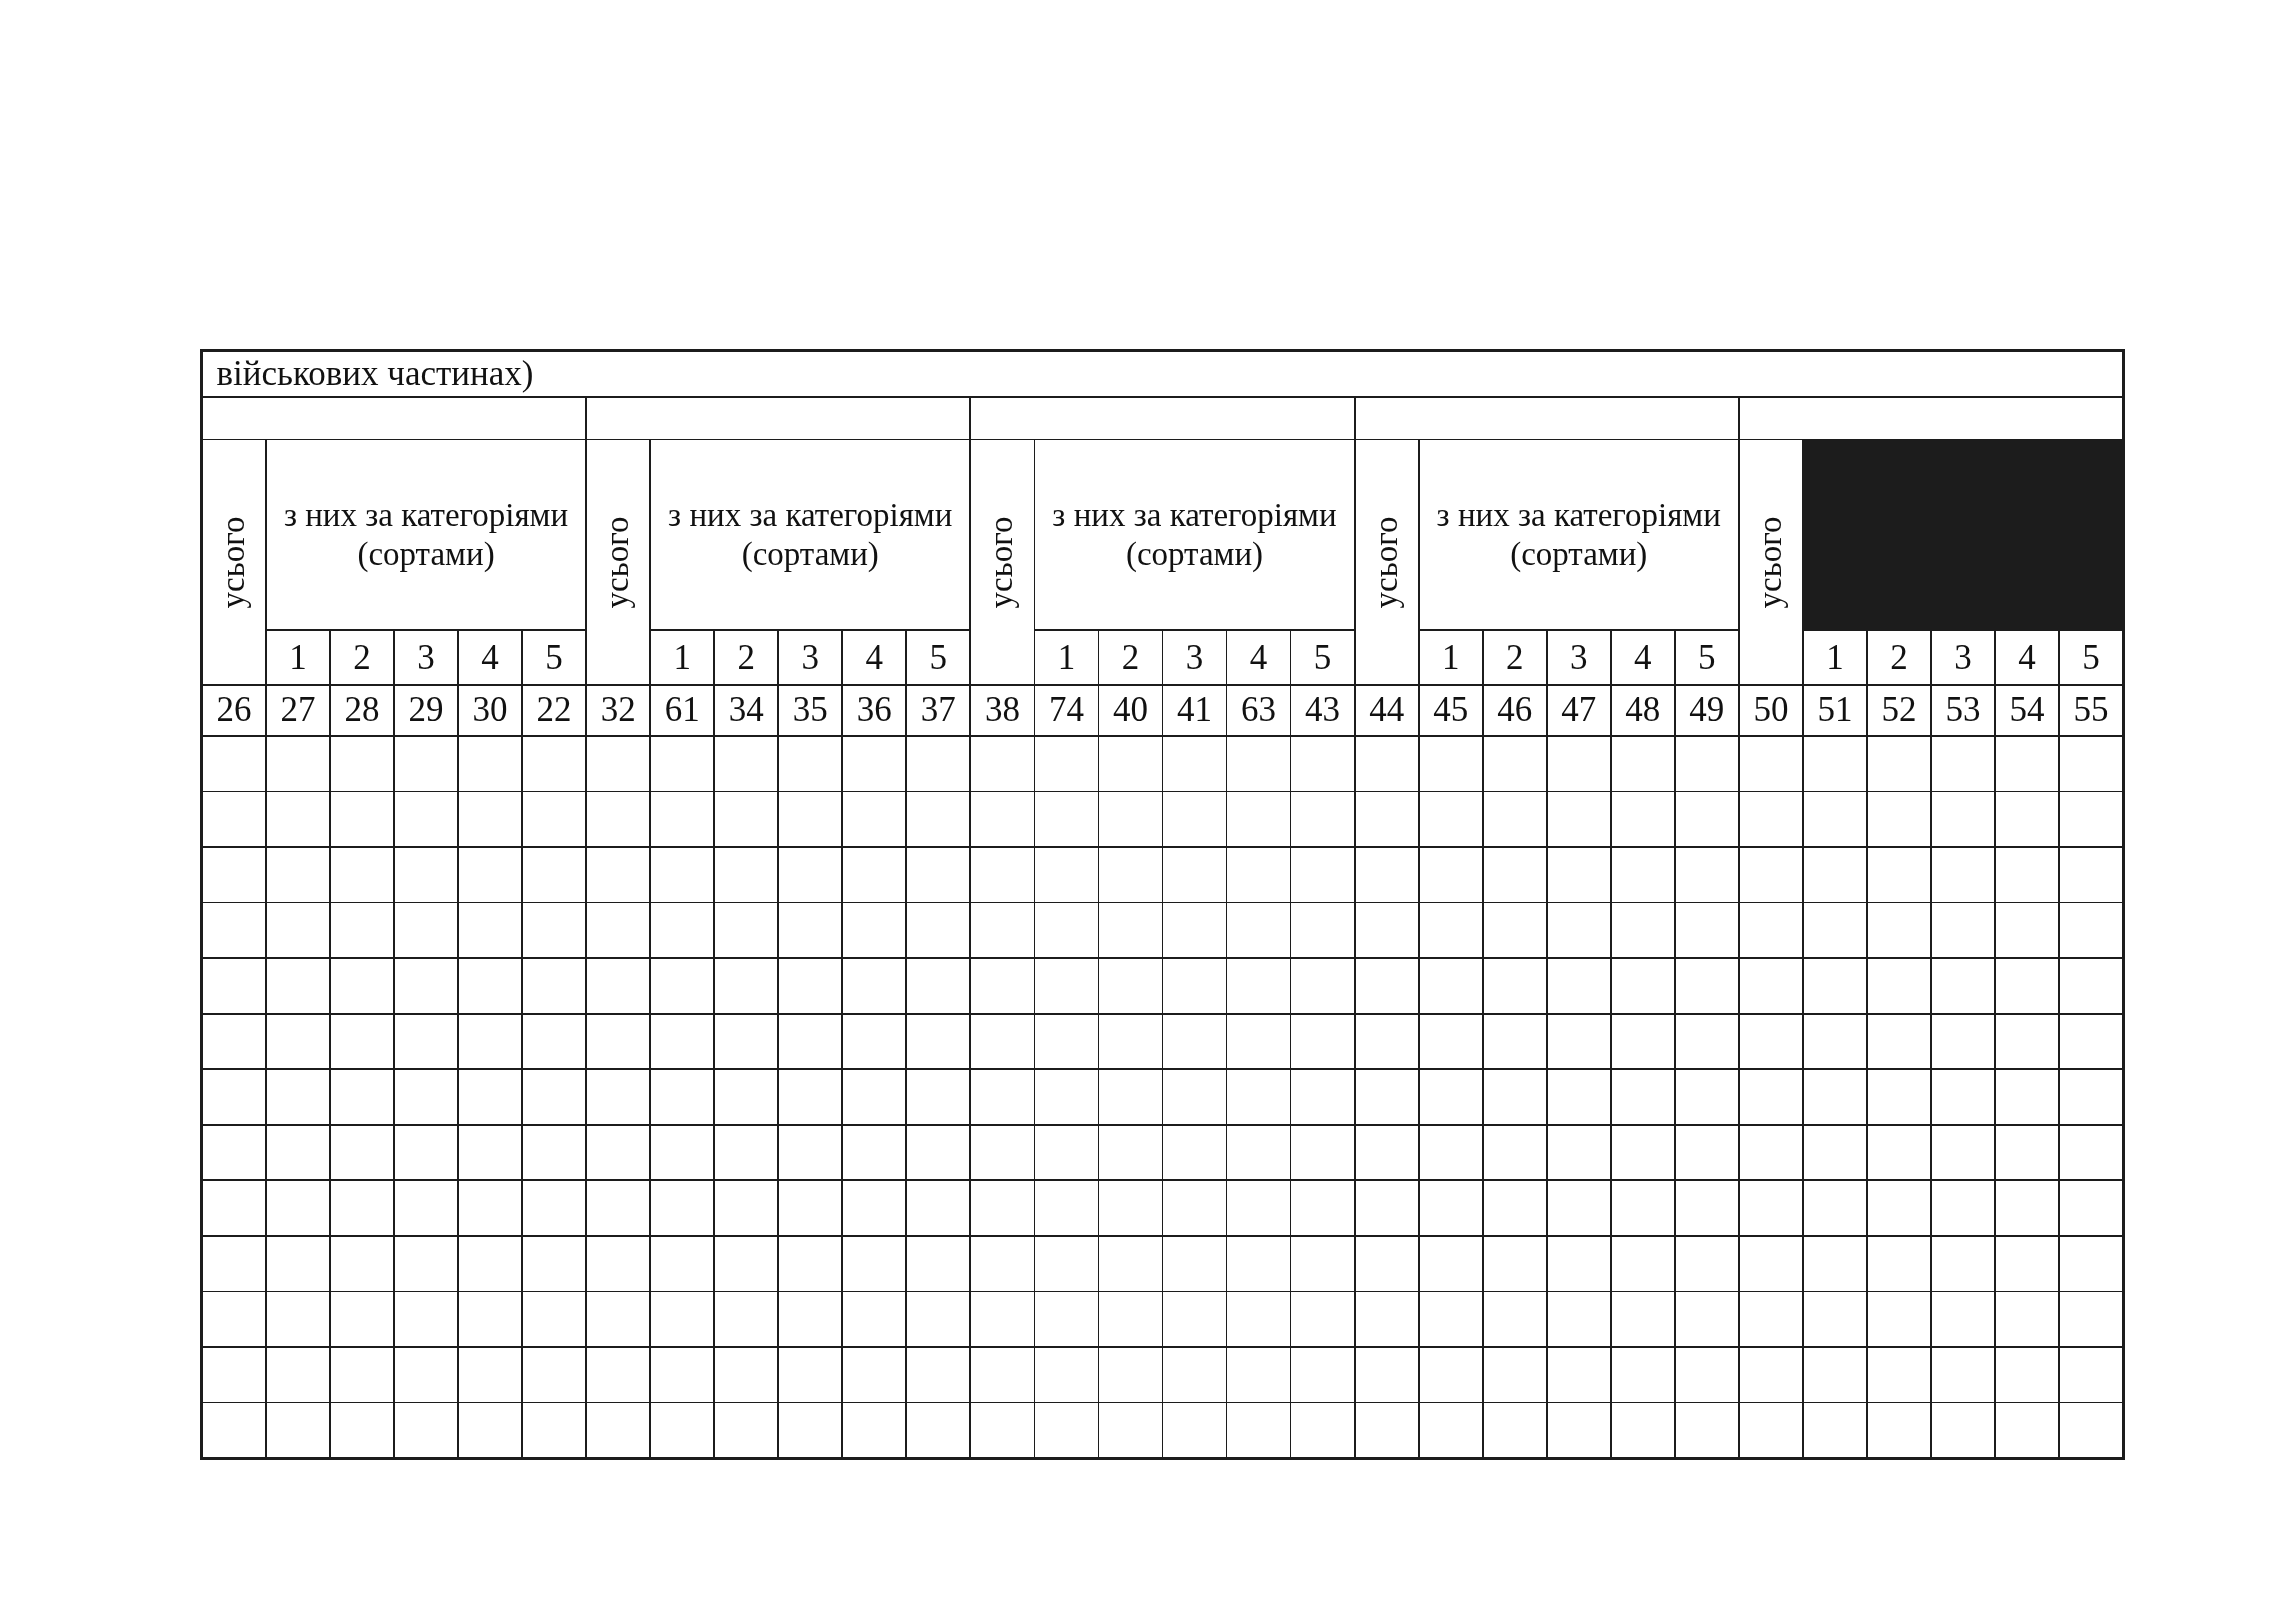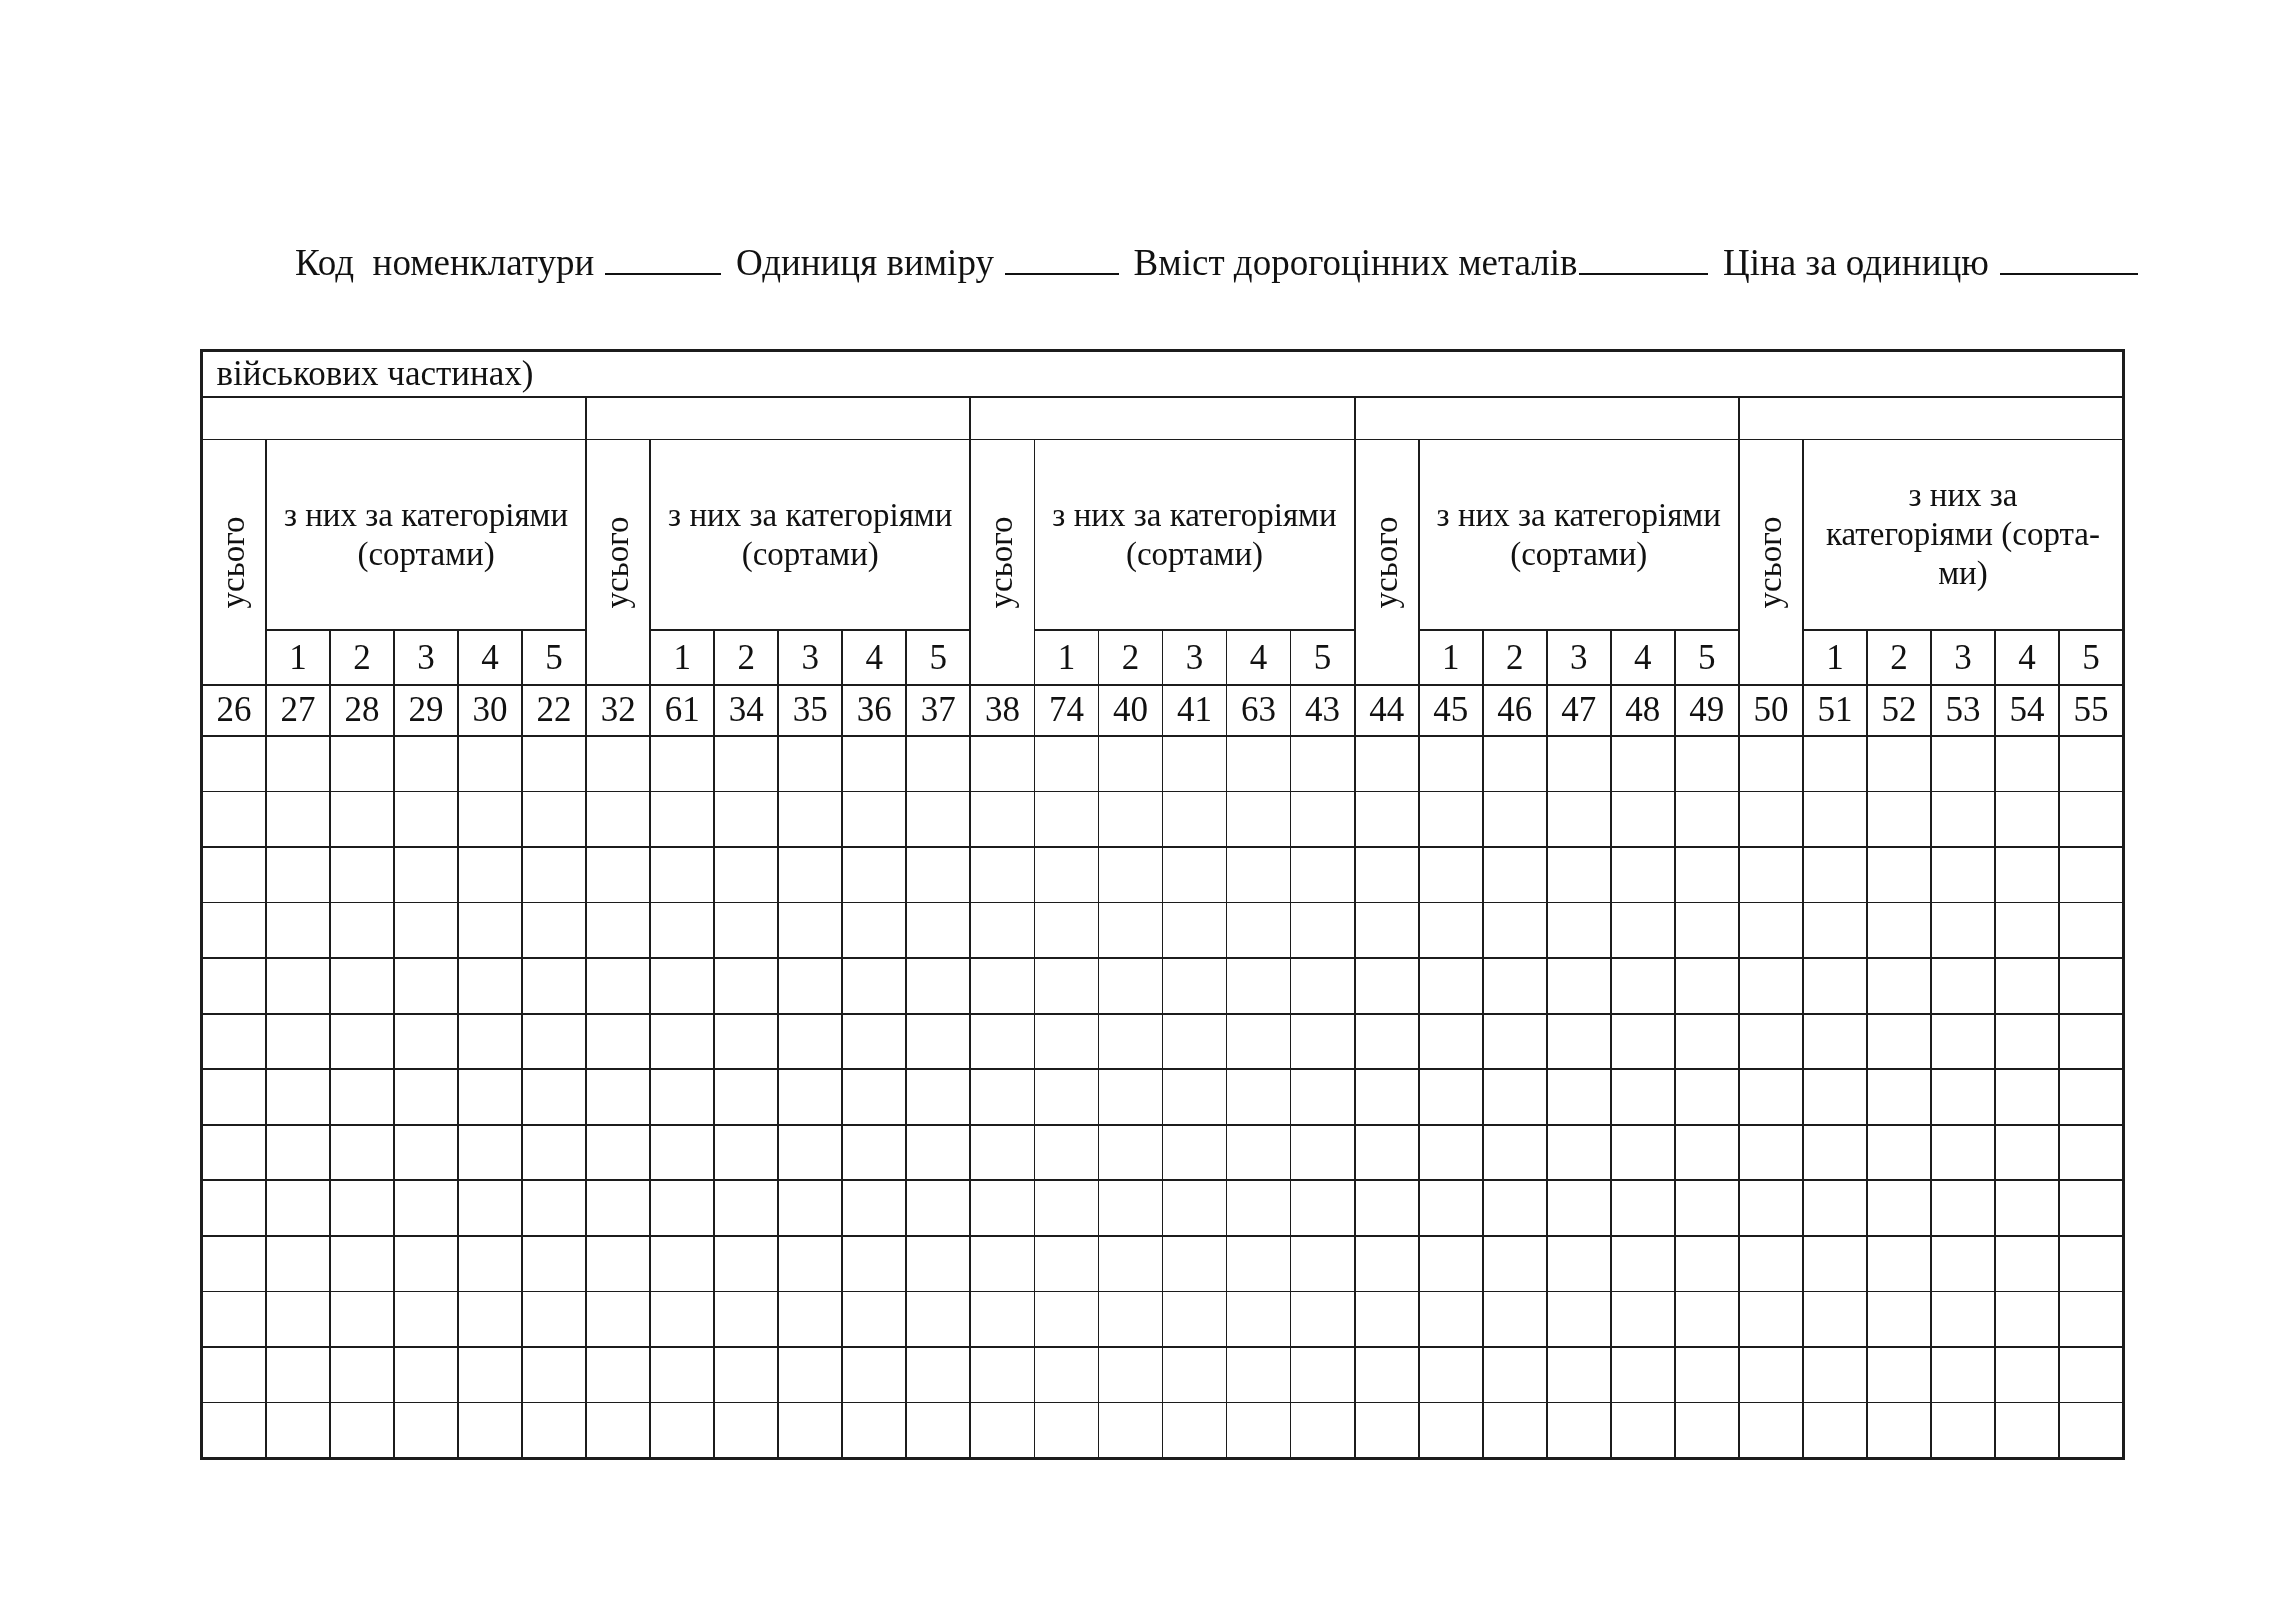--- a/index.html
+++ b/index.html
@@ -75,23 +75,20 @@
     font-size: 33px;
   }
   .idx-cell  { font-size: 35px; }
   .num-cell  { font-size: 35px; }
 </style>
 </head>
 <body>
 
 <div class="page">
 
-  <div class="header-line">
-    <span class="hl-label">Код  номенклатури</span><span class="blank b1"></span><span class="hl-label">Одиниця виміру</span><span class="blank b2"></span><span class="hl-label">Вміст дорогоцінних металів</span><span class="blank b3"></span><span class="hl-label">Ціна за одиницю</span><span class="blank b4"></span>
-  </div>
 
   <div class="grid-table">
       <div class="cell caption-cell" style="grid-area: 1 / 1 / span 1 / span 30;">військових частинах)</div>
       <div class="cell group-empty" style="grid-area: 2 / 1 / span 1 / span 6;"></div>
       <div class="cell total-cell" style="grid-area: 3 / 1 / span 2 / span 1;">
         <span class="vtext">усього</span>
       </div>
       <div class="cell cat-header" style="grid-area: 3 / 2 / span 1 / span 5;">
         <span>з них за категоріями</span>
         <span>(сортами)</span>
@@ -160,25 +157,20 @@
       <div class="cell idx-cell" style="grid-area: 4 / 24 / span 1 / span 1;">5</div>
       <div class="cell num-cell" style="grid-area: 5 / 19 / span 1 / span 1;">44</div>
       <div class="cell num-cell" style="grid-area: 5 / 20 / span 1 / span 1;">45</div>
       <div class="cell num-cell" style="grid-area: 5 / 21 / span 1 / span 1;">46</div>
       <div class="cell num-cell" style="grid-area: 5 / 22 / span 1 / span 1;">47</div>
       <div class="cell num-cell" style="grid-area: 5 / 23 / span 1 / span 1;">48</div>
       <div class="cell num-cell" style="grid-area: 5 / 24 / span 1 / span 1;">49</div>
       <div class="cell group-empty" style="grid-area: 2 / 25 / span 1 / span 6;"></div>
       <div class="cell total-cell" style="grid-area: 3 / 25 / span 2 / span 1;">
         <span class="vtext">усього</span>
-      </div>
-      <div class="cell cat-header" style="grid-area: 3 / 26 / span 1 / span 5;">
-        <span>з них за</span>
-        <span>категоріями (сорта-</span>
-        <span>ми)</span>
       </div>
       <div class="cell idx-cell" style="grid-area: 4 / 26 / span 1 / span 1;">1</div>
       <div class="cell idx-cell" style="grid-area: 4 / 27 / span 1 / span 1;">2</div>
       <div class="cell idx-cell" style="grid-area: 4 / 28 / span 1 / span 1;">3</div>
       <div class="cell idx-cell" style="grid-area: 4 / 29 / span 1 / span 1;">4</div>
       <div class="cell idx-cell" style="grid-area: 4 / 30 / span 1 / span 1;">5</div>
       <div class="cell num-cell" style="grid-area: 5 / 25 / span 1 / span 1;">50</div>
       <div class="cell num-cell" style="grid-area: 5 / 26 / span 1 / span 1;">51</div>
       <div class="cell num-cell" style="grid-area: 5 / 27 / span 1 / span 1;">52</div>
       <div class="cell num-cell" style="grid-area: 5 / 28 / span 1 / span 1;">53</div>

